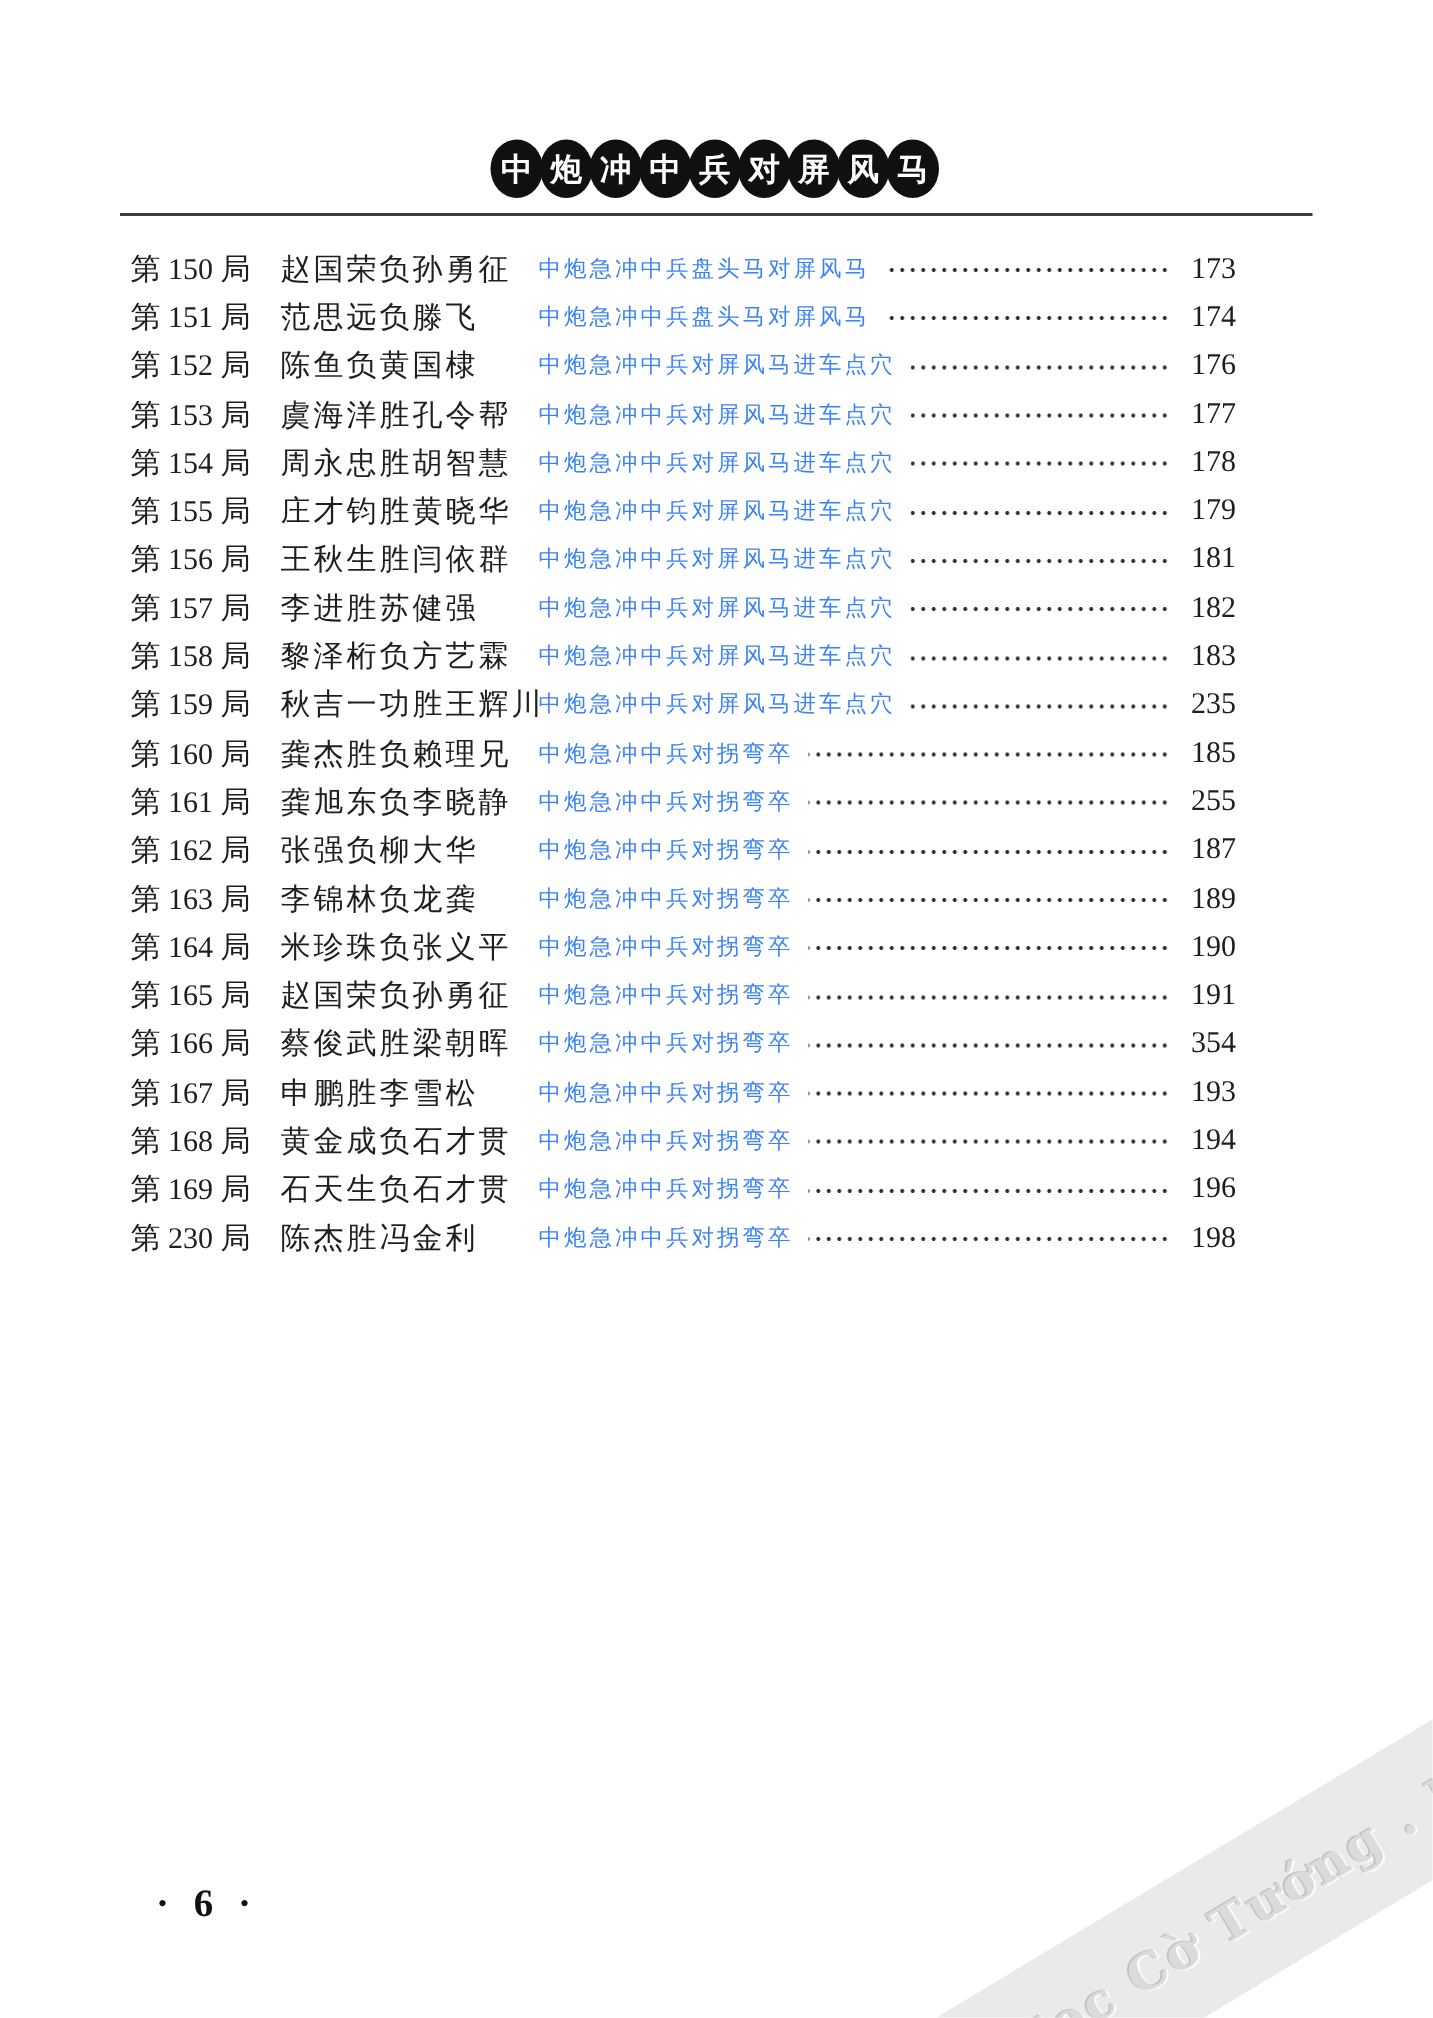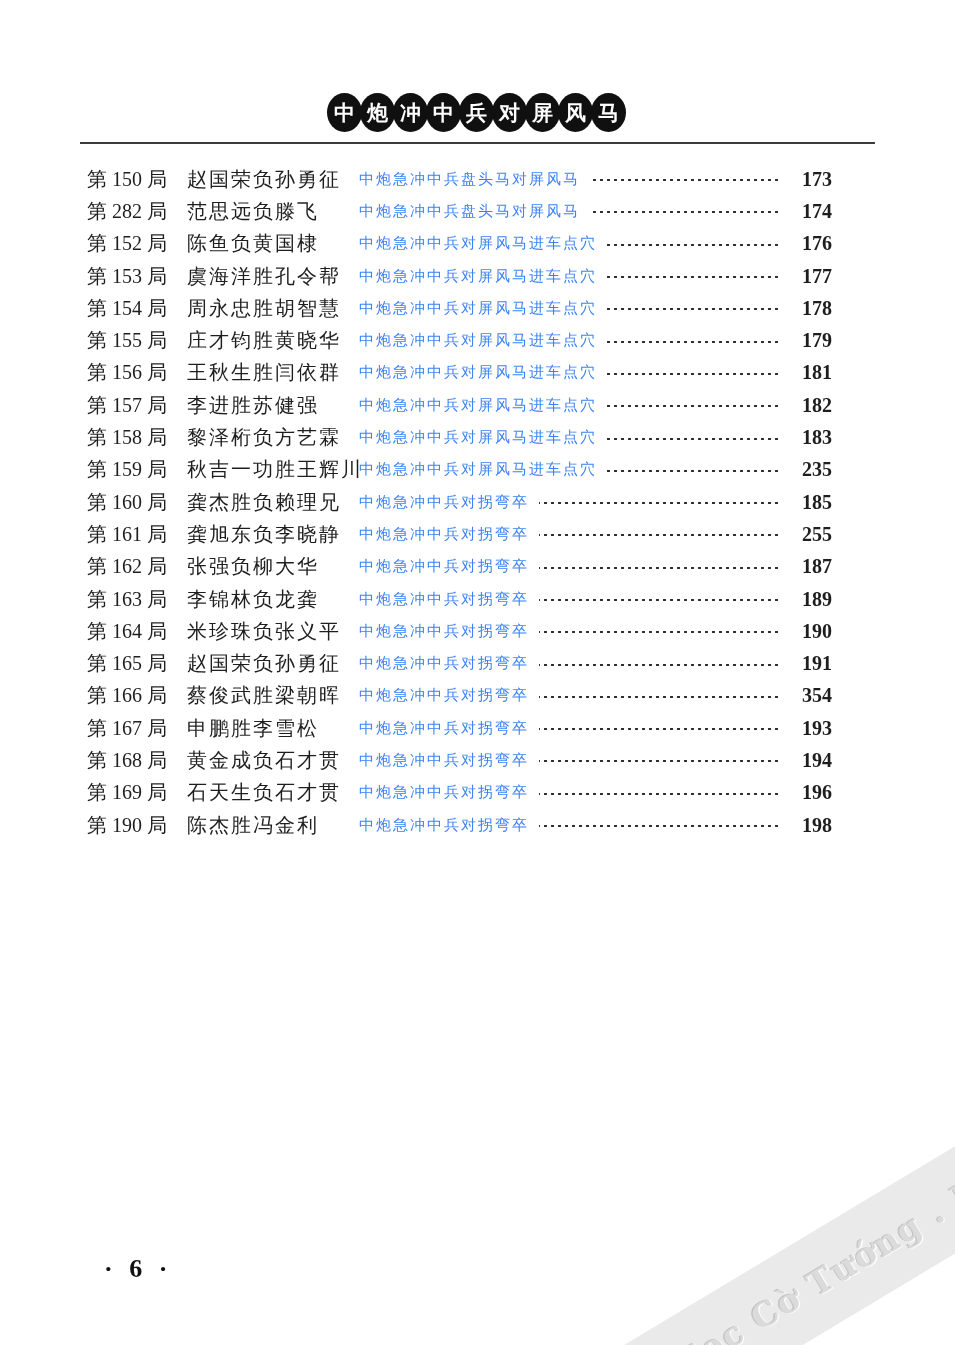--- a/index.html
+++ b/index.html
@@ -63,23 +63,22 @@
     flex:1; min-width:12px;
     height:12px;
     margin:2px 6px 0 10px;
     background-image:radial-gradient(circle, #2b2b2b 1.1px, transparent 1.5px);
     background-size:7px 12px;
     background-position:right center;
     background-repeat:repeat-x;
   }
   .col-page {
     width:46px; flex-shrink:0;
-    text-align:right;
+    text-align:center;
     font-size:20px;
-    font-weight:bold;
   }
 
   
   .footer {
     position:absolute; top:1254px; left:104px;
     font-size:26px; font-weight:bold;
     letter-spacing:5px;
     color:#111111;
     z-index:2;
   }
@@ -125,21 +124,21 @@
   <div class="toc">
   <div class="row">
     <span class="col-no">第 150 局</span>
     <span class="col-name">赵国荣负孙勇征</span>
     <span class="col-var">中炮急冲中兵盘头马对屏风马</span>
     <span class="leader"></span>
     <span class="col-page">173</span>
   </div>
 
   <div class="row">
-    <span class="col-no">第 282 局</span>
+    <span class="col-no">第 151 局</span>
     <span class="col-name">范思远负滕飞</span>
     <span class="col-var">中炮急冲中兵盘头马对屏风马</span>
     <span class="leader"></span>
     <span class="col-page">174</span>
   </div>
 
   <div class="row">
     <span class="col-no">第 152 局</span>
     <span class="col-name">陈鱼负黄国棣</span>
     <span class="col-var">中炮急冲中兵对屏风马进车点穴</span>
@@ -277,21 +276,21 @@
 
   <div class="row">
     <span class="col-no">第 169 局</span>
     <span class="col-name">石天生负石才贯</span>
     <span class="col-var">中炮急冲中兵对拐弯卒</span>
     <span class="leader"></span>
     <span class="col-page">196</span>
   </div>
 
   <div class="row">
-    <span class="col-no">第 190 局</span>
+    <span class="col-no">第 230 局</span>
     <span class="col-name">陈杰胜冯金利</span>
     <span class="col-var">中炮急冲中兵对拐弯卒</span>
     <span class="leader"></span>
     <span class="col-page">198</span>
   </div>
 </div>
 
   <div class="footer">
     <span>· 6 ·</span>
   </div>

